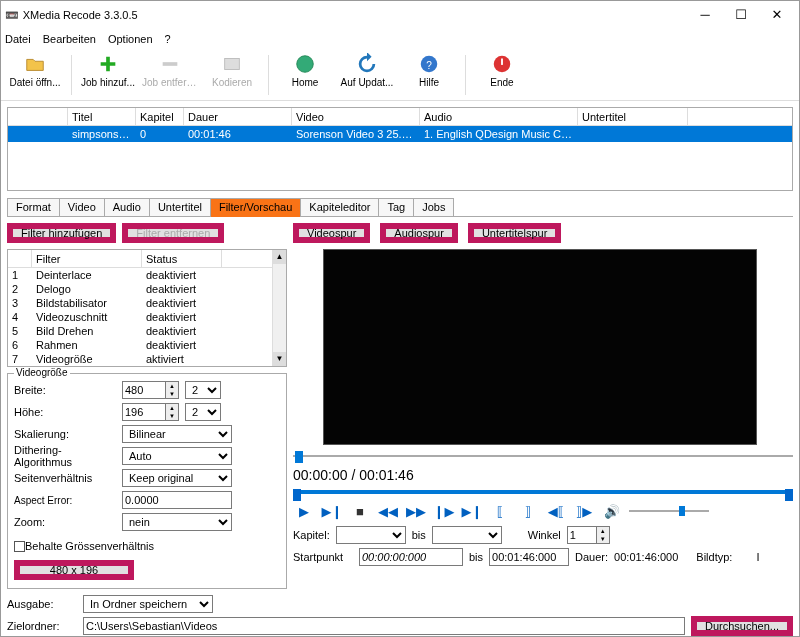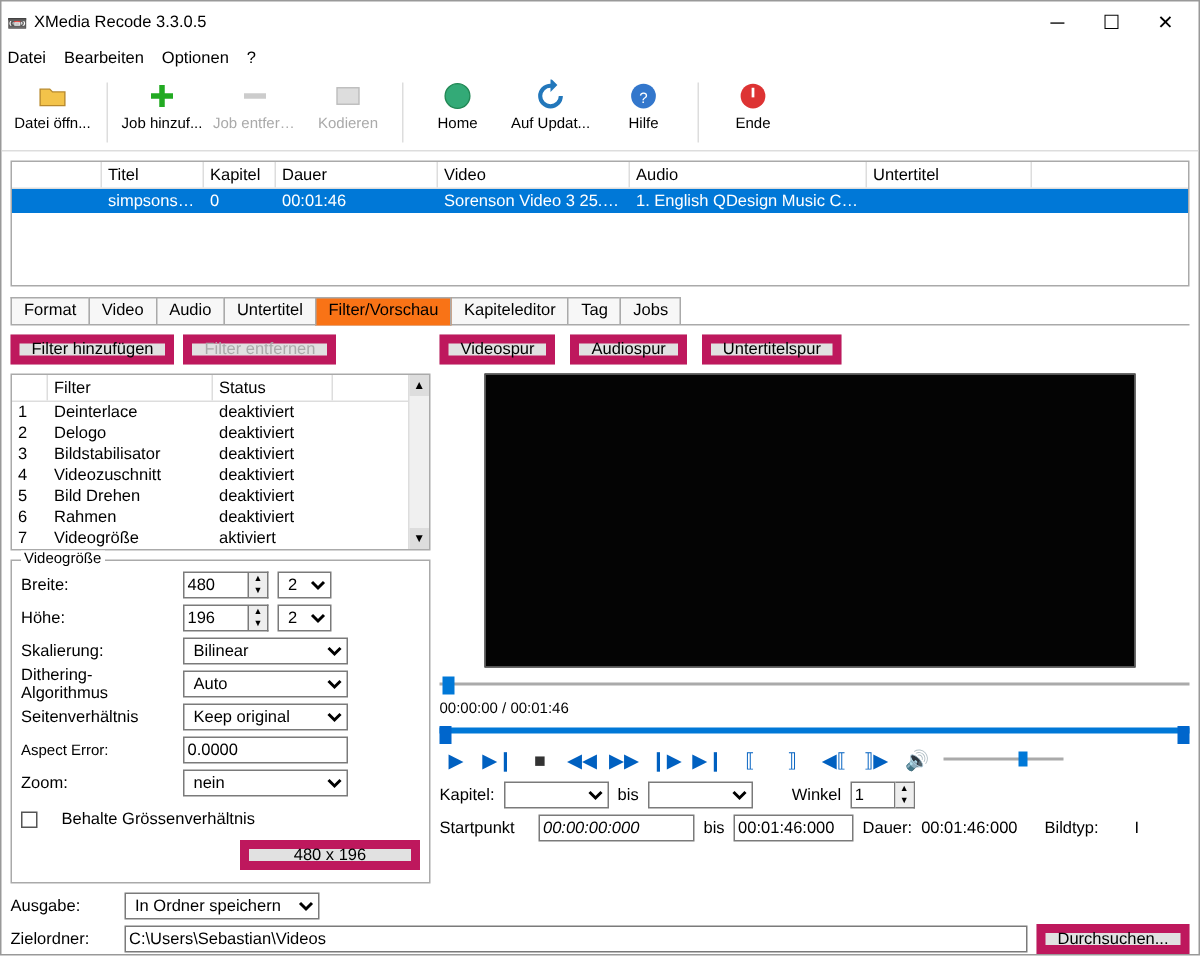--- a/index.html
+++ b/index.html
@@ -43,34 +43,34 @@
 .fieldset { border: 1px solid #aaa; margin-top: 6px; padding: 4px 6px 6px 6px; position: relative; }
 .fieldset .legend { position: absolute; top: -7px; left: 6px; background: #fff; padding: 0 2px; font-size: 10px; }
 .frow { display: flex; align-items: center; height: 20px; margin: 2px 0; gap: 6px; }
 .flabel { width: 102px; }
 select, input[type=text] { height: 18px; border: 1px solid #7a7a7a; padding: 0 2px; font-size: 11px; background:#fff; }
 .rightcol { flex: 1; }
 .preview { width: 434px; height: 196px; background: #040404; border: 1px solid #555; margin: 4px auto 4px 30px; }
 .slider { position: relative; height: 14px; margin: 4px 0; }
 .slider .track { position: absolute; top: 6px; left: 0; right: 0; height: 2px; background: #aaa; }
 .slider .thumb { position: absolute; top: 2px; width: 8px; height: 12px; background: #0078d7; }
-.timerow { font-size: 10px; margin: 2px 0; }
+.timerow { font-size: 14px; margin: 2px 0; }
 .transport { display: flex; gap: 6px; align-items: center; margin: 4px 0; }
 .tcbtn { width: 22px; height: 20px; display: flex; align-items: center; justify-content: center; color: #0060c0; font-size: 13px; }
 .volslider { width: 80px; position: relative; height: 12px; }
 .volslider .track { position: absolute; top: 5px; left:0; right:0; height:2px; background:#aaa; }
 .volslider .thumb { position: absolute; top:1px; width:6px; height:10px; background:#0078d7; left: 50px; }
 .bottom { margin: 4px 6px 0 6px; }
 .brow { display: flex; align-items: center; height: 22px; gap: 6px; }
 .blabel { width: 70px; }
 .spinner { display:inline-flex; }
 .spinner input { width: 44px; }
 .spinner .sbtns { display:flex; flex-direction:column; border:1px solid #7a7a7a; border-left:none; }
 .spinner .sbtns div { width:12px; height:8px; font-size:6px; text-align:center; line-height:8px; background:#eee; }
-.chk { display:inline-flex; align-items:center; gap:16px; }
+.chk { display:inline-flex; align-items:center; gap:0; }
 .chk .box { width:11px; height:11px; border:1px solid #555; }
 .apperr { font-size: 10px; }
 </style>
 </head>
 <body>
 
 <div class="titlebar">
   <span>📼</span>
   <span class="title">XMedia Recode 3.3.0.5</span>
   <div class="winbtn">─</div>
@@ -272,21 +272,21 @@
           <input type="text" style="width: 110px;" value="0.0000">
         </div>
       <div class="frow">
           <div class="flabel">Zoom:</div>
           <select style="width:110px"><option>nein</option></select>
         </div>
       <div class="frow chk">
           <span class="box"></span>
           <span>Behalte Grössenverhältnis</span>
         </div>
-      <div class="frow" style="justify-content:flex-end">
+      <div class="frow" style="justify-content:flex-start">
           <div class="btn" style="width:120px;justify-content:center">480 x 196</div>
         </div>
     </div>
   </div>
 
   <div class="rightcol">
     <div class="trackbtns">
       <div class="btn">Videospur</div>
       <div class="btn">Audiospur</div>
       <div class="btn">Untertitelspur</div>

